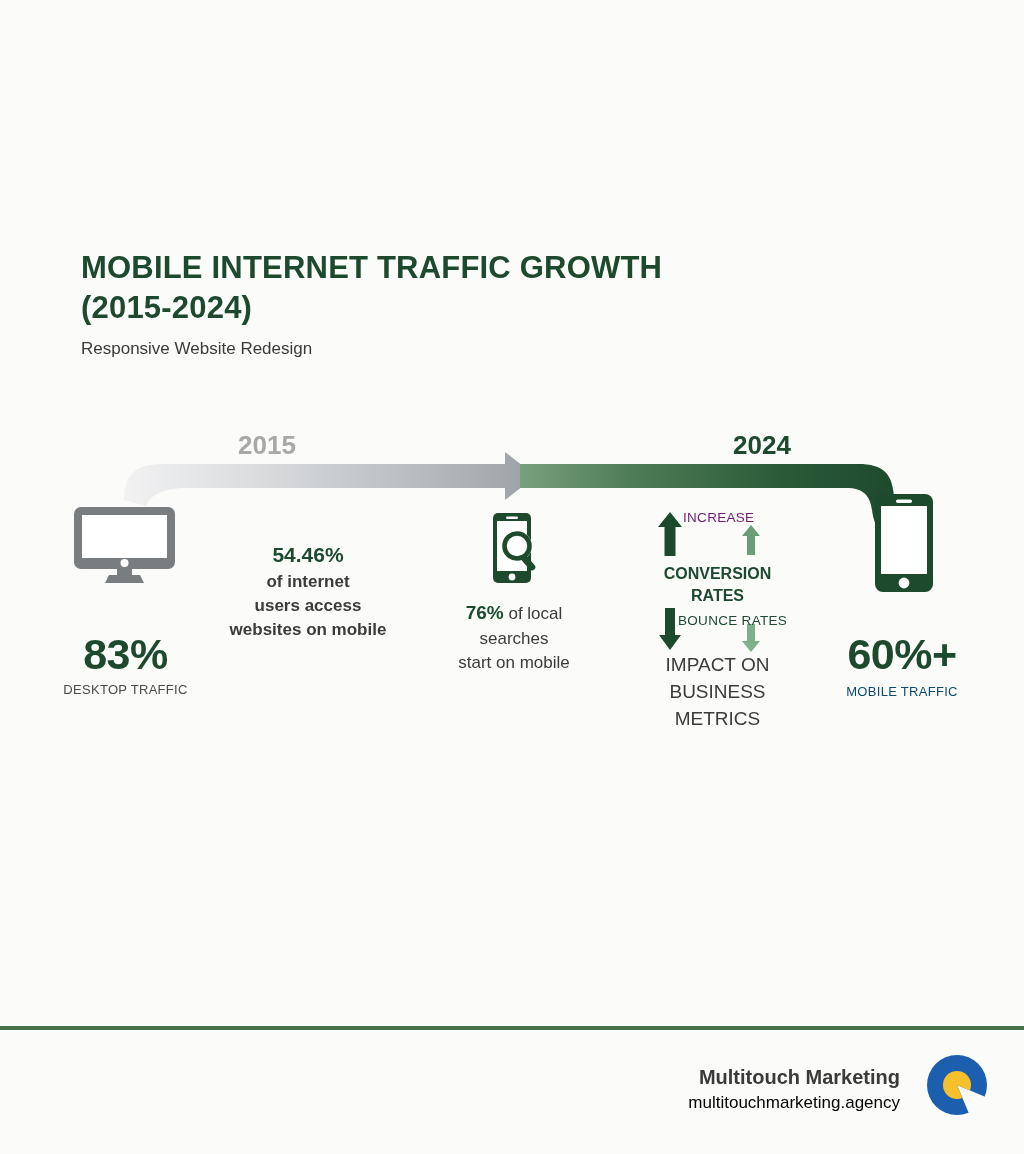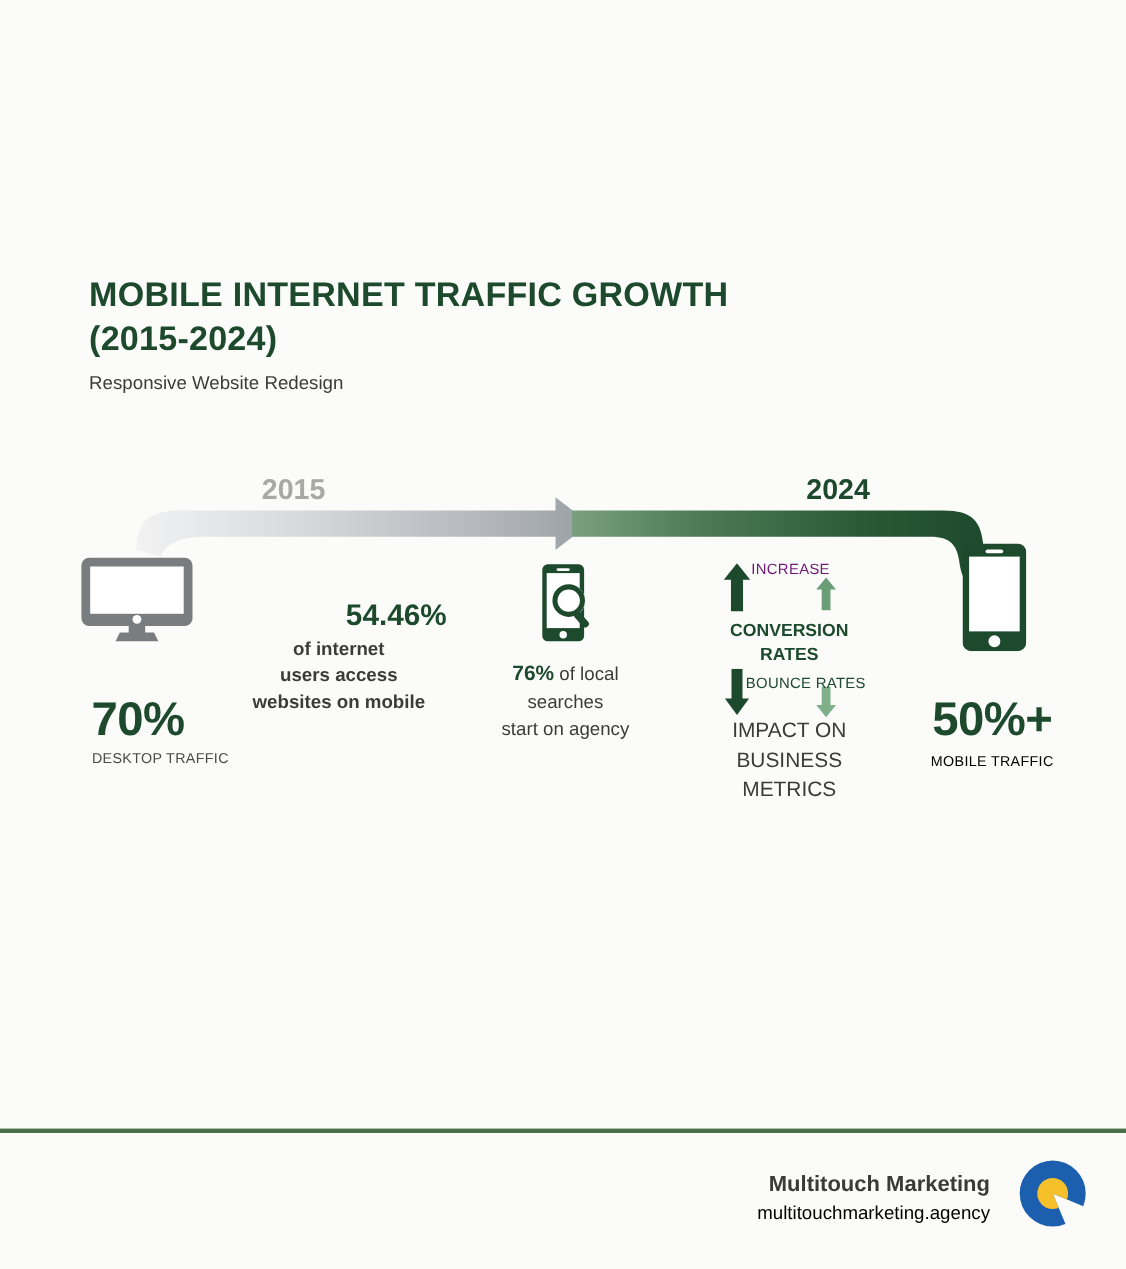--- a/index.html
+++ b/index.html
@@ -90,41 +90,40 @@
     font-size: 43px;
     font-weight: bold;
     color: #1d4a2c;
     letter-spacing: -0.5px;
   }
   .stat-70-label {
     position: absolute;
     left: 43px;
     top: 682px;
     width: 165px;
-    text-align: right;
+    text-align: center;
     font-size: 13px;
     color: #4a4a4a;
     letter-spacing: 0.3px;
   }
 
   
   .block-5446 {
     position: absolute;
     left: 210px;
     top: 540px;
     width: 196px;
     text-align: center;
     line-height: 1.42;
   }
   .block-5446 .pct {
-    font-size: 27px;
+    font-size: 21px;
     font-weight: bold;
     color: #1d4a2c;
     display: block;
-    text-align: right;
   }
   .block-5446 .desc {
     font-size: 17px;
     color: #3b3b3b;
     display: block;
     font-weight: bold;
   }
 
   
   .phone-search-icon {
@@ -221,21 +220,21 @@
     color: #1d4a2c;
     letter-spacing: -0.5px;
   }
   .stat-60-label {
     position: absolute;
     left: 818px;
     top: 684px;
     width: 168px;
     text-align: center;
     font-size: 13px;
-    color: #000000;
+    color: #0c4a6e;
     letter-spacing: 0.3px;
   }
 
   
   .footer-rule {
     position: absolute;
     left: 0;
     top: 1026px;
     width: 1024px;
     height: 4px;
@@ -304,21 +303,21 @@
   </svg>
 
   <svg class="monitor-icon" viewBox="0 0 105 80">
     <rect x="2" y="2" width="101" height="62" rx="7" ry="7" fill="#7a7d80"></rect>
     <rect x="10" y="10" width="85" height="43" fill="#ffffff"></rect>
     <circle cx="52.5" cy="58" r="4" fill="#ffffff"></circle>
     <rect x="45" y="64" width="15" height="8" fill="#7a7d80"></rect>
     <path d="M33,78 L37,70 L68,70 L72,78 Z" fill="#7a7d80"></path>
   </svg>
 
-  <div class="stat-70">70%</div>
+  <div class="stat-70">83%</div>
   <div class="stat-70-label">DESKTOP TRAFFIC</div>
 
   <div class="block-5446">
     <span class="pct">54.46%</span>
     <span class="desc">of internet</span>
     <span class="desc">users access</span>
     <span class="desc">websites on mobile</span>
   </div>
 
   <svg class="phone-search-icon" viewBox="0 0 58 72">
@@ -327,21 +326,21 @@
     <rect x="19" y="4.5" width="12" height="2.6" rx="1.3" fill="#ffffff"></rect>
     <circle cx="25" cy="65" r="3.4" fill="#ffffff"></circle>
     <circle cx="30" cy="34" r="15" fill="#ffffff"></circle>
     <circle cx="30" cy="34" r="12.5" fill="none" stroke="#1d4a2c" stroke-width="4.6"></circle>
     <rect x="38" y="43" width="6.5" height="17" rx="3.2" fill="#1d4a2c" transform="rotate(-42 41 51)"></rect>
   </svg>
 
   <div class="block-76">
     <span class="pct">76%</span><span> of local</span><br>
     <span>searches</span><br>
-    <span>start on agency</span>
+    <span>start on mobile</span>
   </div>
 
   <div class="conv-cluster">
 
     <svg class="arrow-gfx" style="left:28px; top:12px;" width="24" height="44" viewBox="0 0 24 44">
       <path d="M12,0 L24,15 L17.5,15 L17.5,44 L6.5,44 L6.5,15 L0,15 Z" fill="#1d4a2c"></path>
     </svg>
 
     <svg class="arrow-gfx" style="left:112px; top:25px;" width="18" height="30" viewBox="0 0 18 30">
       <path d="M9,0 L18,11 L13,11 L13,30 L5,30 L5,11 L0,11 Z" fill="#6b9e76"></path>
@@ -370,21 +369,21 @@
     </div>
   </div>
 
   <svg class="phone-icon" viewBox="0 0 58 98">
     <rect x="0" y="0" width="58" height="98" rx="8" ry="8" fill="#1d4a2c"></rect>
     <rect x="6" y="12" width="46" height="68" fill="#ffffff"></rect>
     <rect x="21" y="5.5" width="16" height="3.4" rx="1.7" fill="#ffffff"></rect>
     <circle cx="29" cy="89" r="5.4" fill="#ffffff"></circle>
   </svg>
 
-  <div class="stat-60">50%+</div>
+  <div class="stat-60">60%+</div>
   <div class="stat-60-label">MOBILE TRAFFIC</div>
 
   <div class="footer-rule"></div>
   <div class="brand-name">Multitouch Marketing</div>
   <div class="brand-url">multitouchmarketing.agency</div>
 
   <svg class="brand-logo" viewBox="0 0 62 62">
     <defs>
       <mask id="notchMask">
         <rect x="0" y="0" width="62" height="62" fill="#ffffff"></rect>

